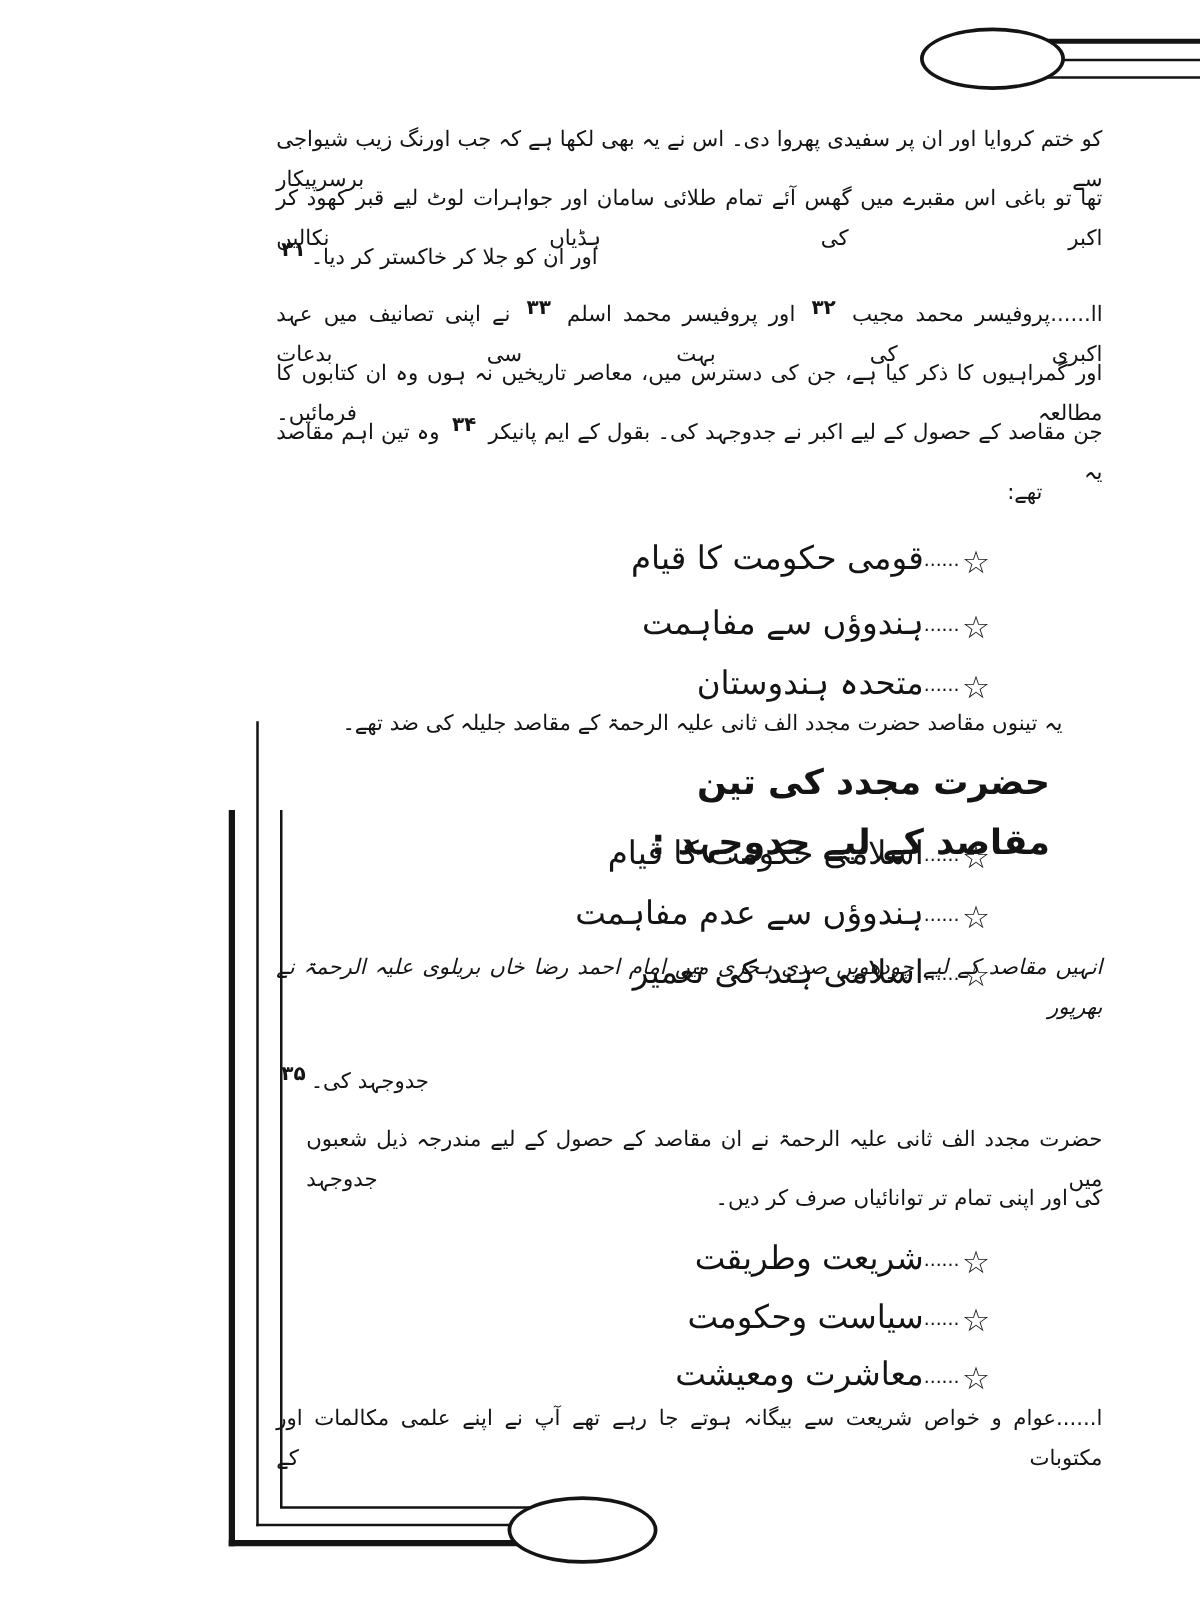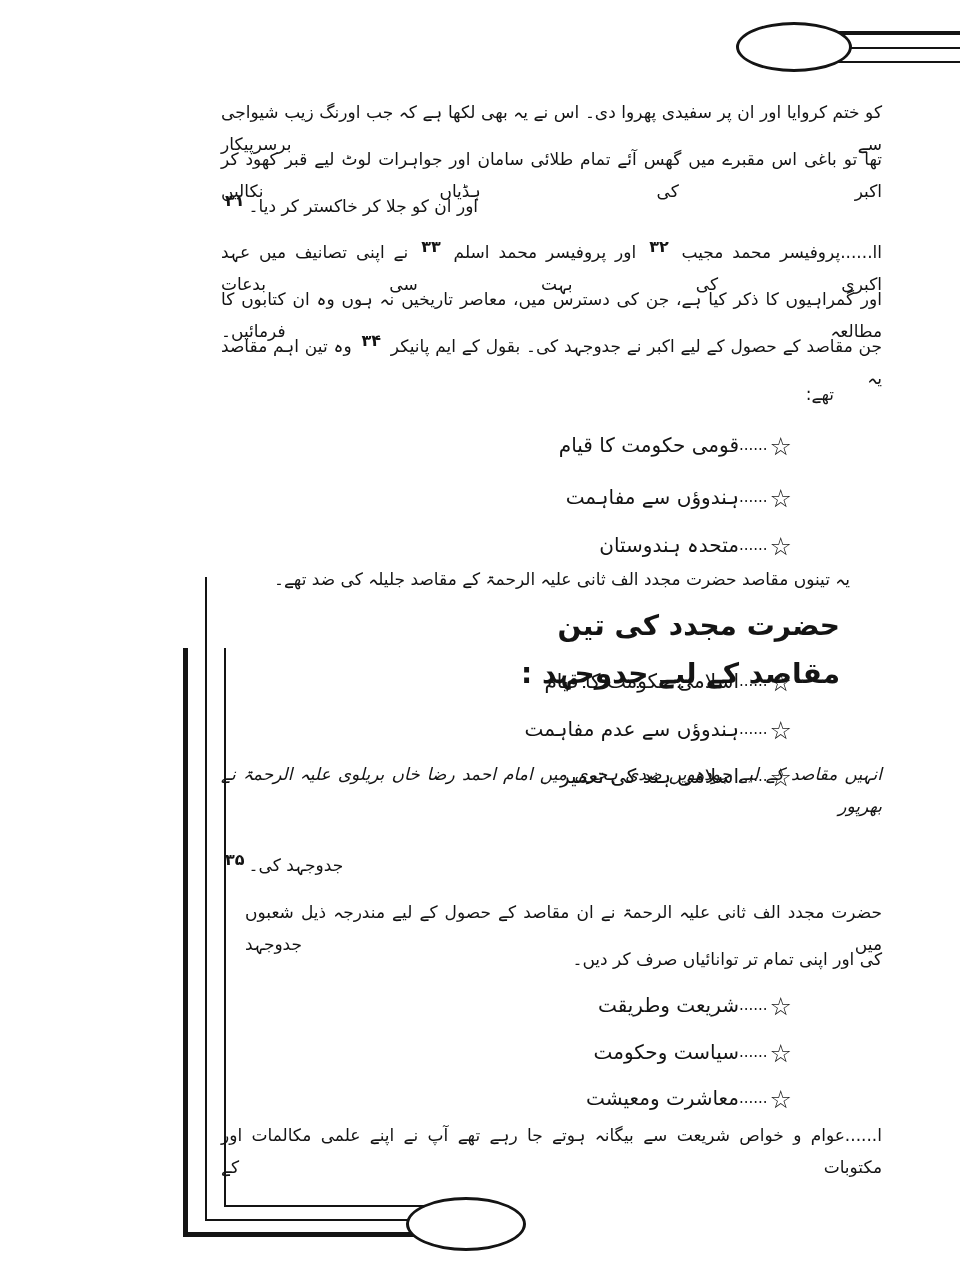--- a/index.html
+++ b/index.html
@@ -28,21 +28,21 @@
   .heading{
     position:absolute;right:120px;left:300px;direction:rtl;text-align:right;
     font-weight:bold;font-size:28px;line-height:1.7;
   }
   .bullet{
     position:absolute;right:168px;left:200px;direction:rtl;text-align:right;
     font-size:20px;line-height:1.8;white-space:nowrap;
   }
   .star{font-size:25px;vertical-align:-3px;margin-left:2px;font-weight:normal;}
   .dots{letter-spacing:1.5px;font-size:15px;vertical-align:2px;}
-  .btext{font-size:20px;text-align:right;}
+  .btext{font-size:26px;text-align:right;}
 </style>
 </head>
 <body>
 
 <div class="page">
 
   <div class="hline" style="left:598px;top:31px;width:319px;height:4px;"></div>
   <div class="vline" style="left:913px;top:31px;width:4px;height:591px;"></div>
   <div class="hline" style="left:600px;top:47px;width:299px;height:2px;"></div>
   <div class="vline" style="left:897px;top:47px;width:2px;height:650px;"></div>

